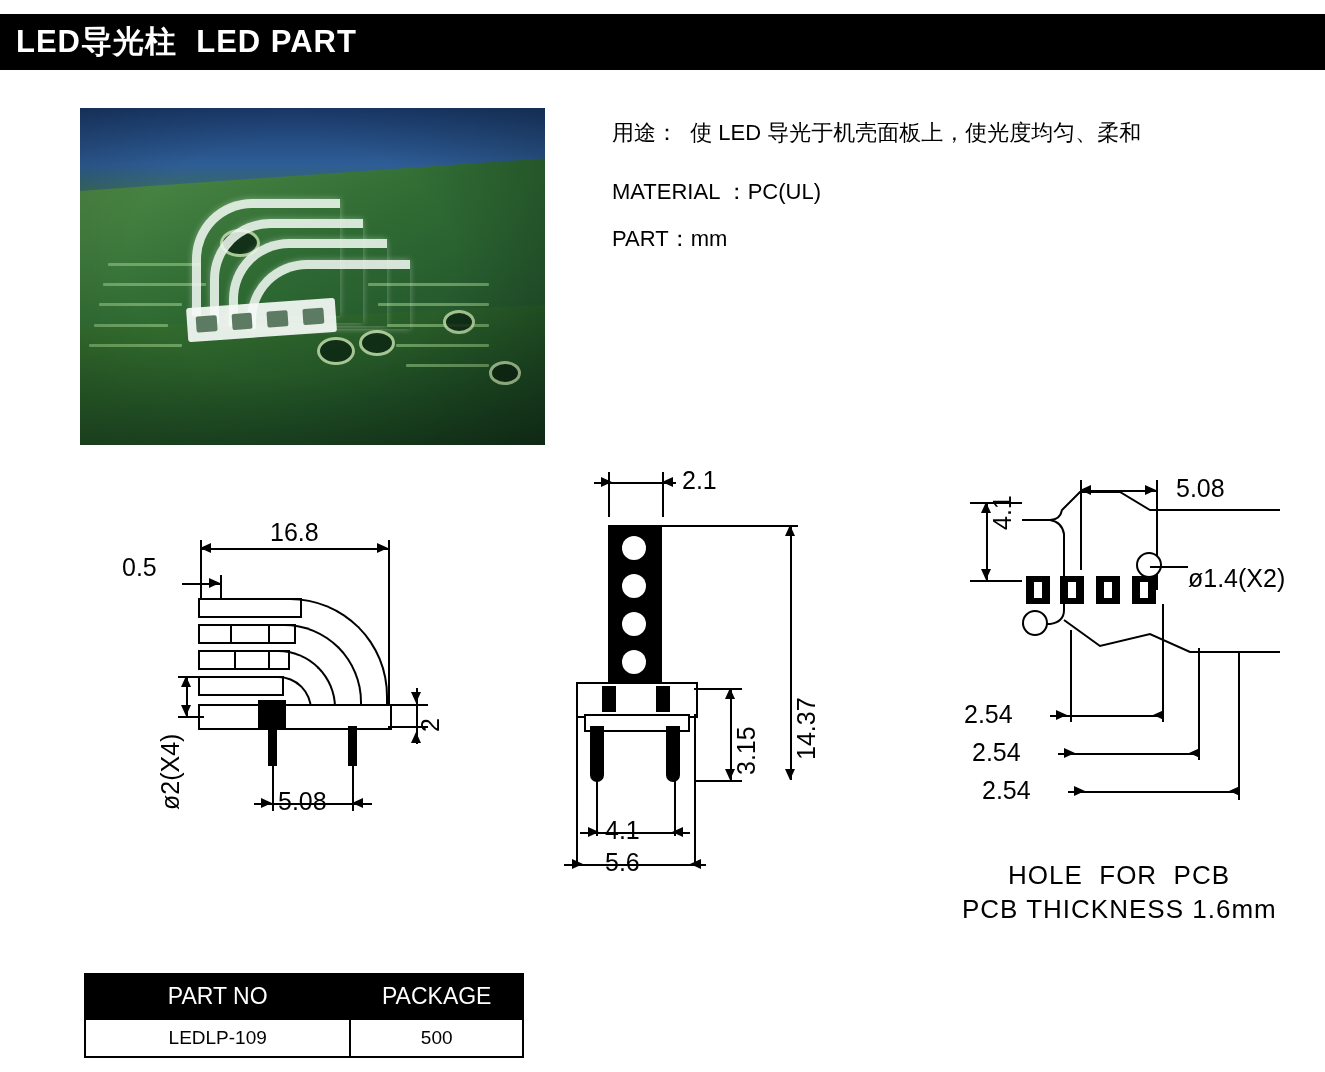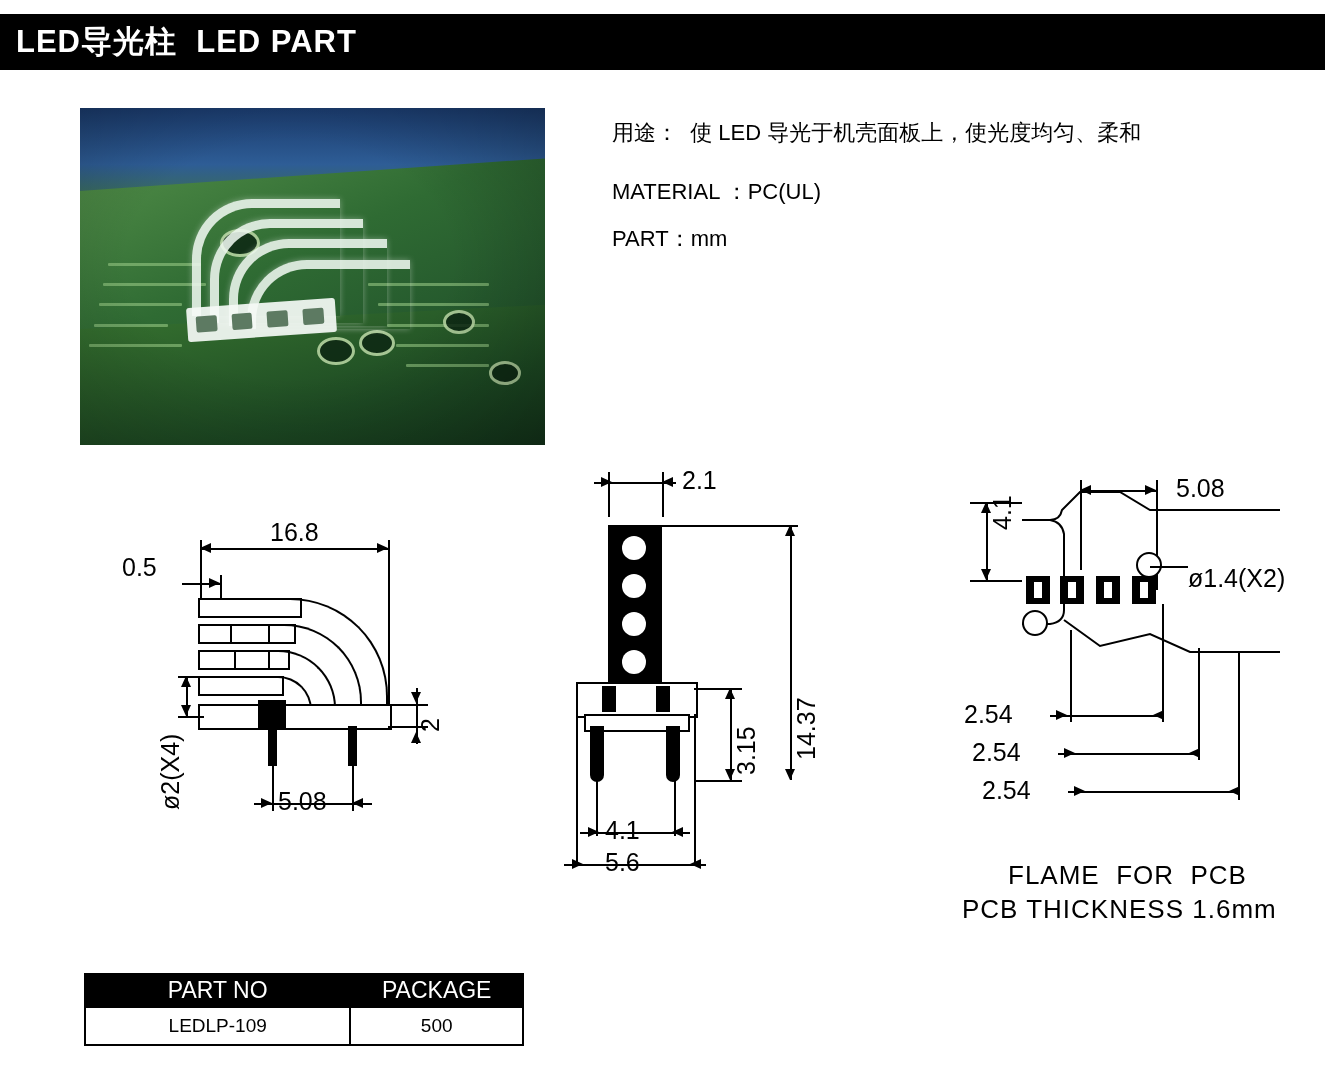--- a/index.html
+++ b/index.html
@@ -183,21 +183,21 @@
     left: 84px;
     top: 973px;
     width: 440px;
     border-collapse: collapse;
   }
   .part-table th {
     background: #000000;
     color: #ffffff;
     font-size: 23px;
     font-weight: normal;
-    padding: 2px 0;
+    padding: 8px 0;
     border: 2px solid #000;
   }
   .part-table td {
     font-size: 19px;
     text-align: center;
     padding: 7px 0;
     border: 2px solid #000;
     background: #ffffff;
   }
   .part-table .col1 { width: 268px; }
@@ -417,21 +417,21 @@
   <div class="arrowL" style="left:239px;top:278px;"></div>
   <div class="line vline" style="left:248px;top:178px;height:112px;"></div>
   <div class="dim-text" style="left:22px;top:268px;">2.54</div>
 
   <div class="line hline" style="left:118px;top:321px;width:172px;"></div>
   <div class="arrowR" style="left:124px;top:316px;"></div>
   <div class="arrowL" style="left:279px;top:316px;"></div>
   <div class="line vline" style="left:288px;top:182px;height:148px;"></div>
   <div class="dim-text" style="left:32px;top:306px;">2.54</div>
 
-  <div class="labelblk" style="left:58px;top:390px;">FLAME  FOR  PCB</div>
+  <div class="labelblk" style="left:58px;top:390px;">HOLE  FOR  PCB</div>
   <div class="labelblk" style="left:12px;top:424px;">PCB THICKNESS 1.6mm</div>
 </div>
 
 <table class="part-table">
   <thead>
     <tr>
       <th class="col1">PART NO</th>
       <th class="col2">PACKAGE</th>
     </tr>
   </thead>

